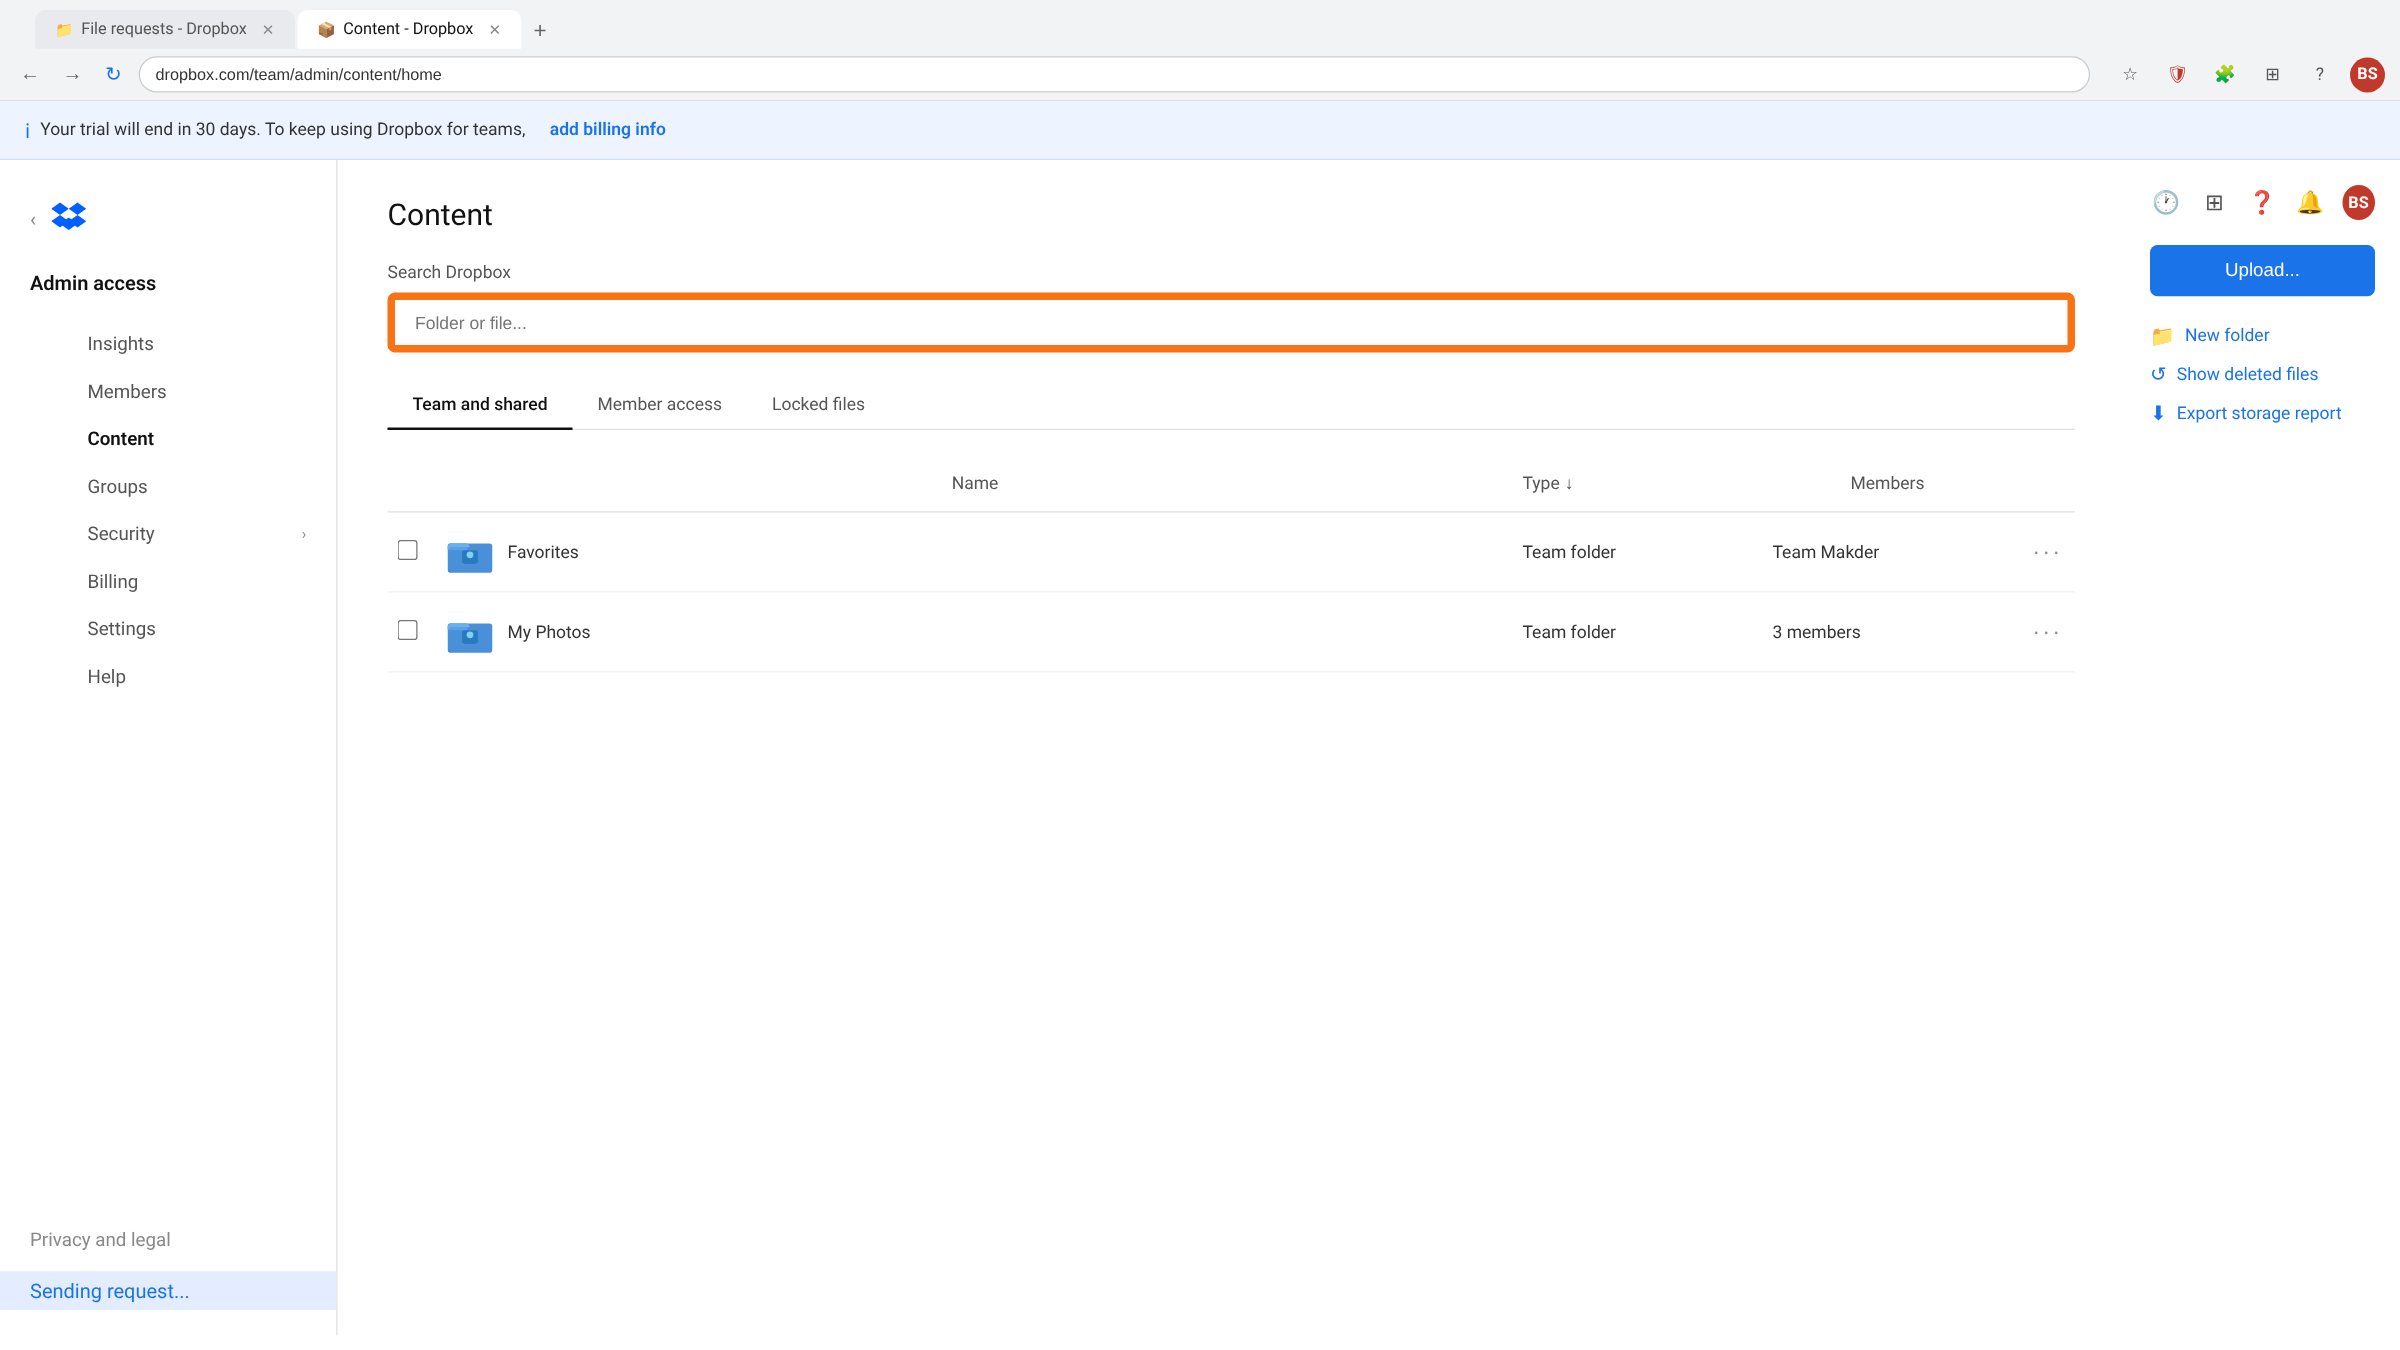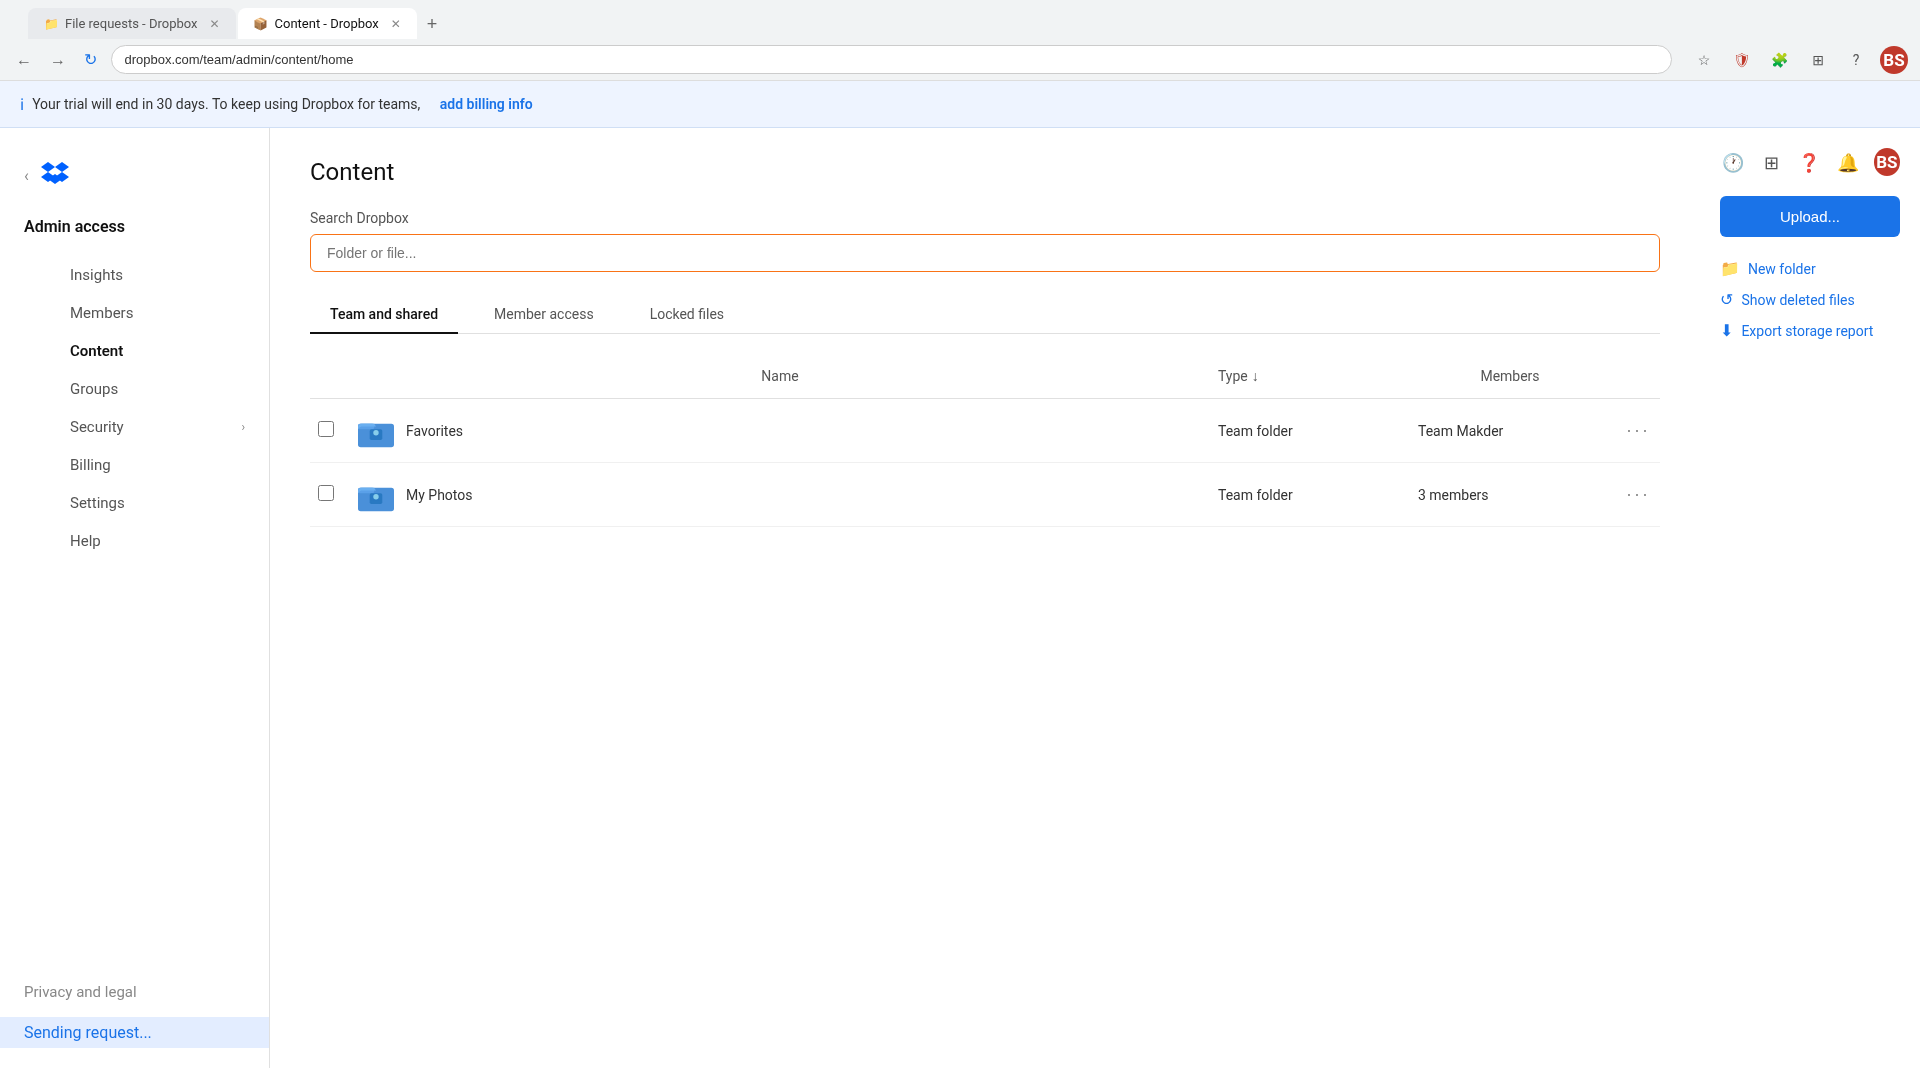--- a/index.html
+++ b/index.html
@@ -12,21 +12,21 @@
     .tabs-bar { display: flex; align-items: flex-end; padding: 0 8px; gap: 2px; }
     .tab { display: flex; align-items: center; gap: 6px; padding: 8px 16px; border-radius: 8px 8px 0 0; background: #e8eaed; font-size: 13px; color: #555; cursor: pointer; max-width: 220px; position: relative; }
     .tab.active { background: #fff; color: #111; }
     .tab-close { margin-left: 6px; color: #888; font-size: 12px; cursor: pointer; }
     .new-tab-btn { background: none; border: none; font-size: 18px; color: #666; cursor: pointer; padding: 4px 8px; }
     .address-bar { display: flex; align-items: center; padding: 6px 12px; gap: 10px; background: #f1f3f4; }
     .nav-btn { background: none; border: none; cursor: pointer; color: #666; font-size: 16px; padding: 4px; border-radius: 50%; }
     .address-input { flex: 1; padding: 6px 12px; border-radius: 20px; border: 1px solid #ccc; font-size: 13px; background: #fff; color: #333; }
     .toolbar-icons { display: flex; align-items: center; gap: 10px; margin-left: 8px; }
     .toolbar-icon { width: 28px; height: 28px; border-radius: 50%; display: flex; align-items: center; justify-content: center; cursor: pointer; font-size: 14px; color: #555; }
-    .avatar-icon { background: #c0392b; color: white; font-size: 17px; font-weight: bold; width: 28px; height: 28px; border-radius: 50%; display: flex; align-items: center; justify-content: center; }
+    .avatar-icon { background: #c0392b; color: white; font-size: 13px; font-weight: bold; width: 28px; height: 28px; border-radius: 50%; display: flex; align-items: center; justify-content: center; }
 
     
     .trial-banner { background: #eef4ff; padding: 12px 20px; display: flex; align-items: center; gap: 8px; font-size: 14px; color: #333; border-bottom: 1px solid #d0dff5; }
     .trial-banner-icon { color: #1a73e8; font-size: 16px; }
     .trial-link { color: #1a73e8; font-weight: 600; text-decoration: none; cursor: pointer; }
 
     
     .app-layout { display: flex; height: calc(1080px - 140px); }
 
     
@@ -44,24 +44,24 @@
     .sidebar-footer { padding: 16px 24px; color: #888; font-size: 15px; cursor: pointer; }
     .status-bar { padding: 6px 24px; background: #e3edff; font-size: 16px; color: #1a73e8; }
 
     
     .main-content { flex: 1; padding: 30px 40px; overflow-y: auto; position: relative; }
     .page-title { font-size: 24px; font-weight: 400; color: #111; margin-bottom: 24px; }
 
     
     .search-label { font-size: 14px; color: #555; margin-bottom: 8px; }
     .search-input-wrapper { position: relative; margin-bottom: 24px; }
-    .search-input { width: 100%; padding: 10px 16px; border: 1px solid #f97316; border-radius: 6px; font-size: 14px; color: #999; background: #fff; }
-
-    
-    .content-tabs { display: flex; gap: 16px; margin-bottom: 20px; border-bottom: 1px solid #e0e0e0; }
+    .search-input { width: 100%; padding: 10px 16px; border: 6px solid #f97316; border-radius: 6px; font-size: 14px; color: #999; background: #fff; }
+
+    
+    .content-tabs { display: flex; gap: 0; margin-bottom: 20px; border-bottom: 1px solid #e0e0e0; }
     .content-tab { padding: 10px 20px; font-size: 14px; color: #555; cursor: pointer; border-bottom: 2px solid transparent; margin-bottom: -1px; }
     .content-tab.active { color: #111; border-bottom-color: #111; font-weight: 500; }
 
     
     .notice-bar { font-size: 14px; color: #555; margin-bottom: 16px; padding: 8px 0; }
     .notice-link { color: #1a73e8; text-decoration: none; cursor: pointer; }
 
     
     .content-table { width: 100%; border-collapse: collapse; }
     .table-header { display: grid; grid-template-columns: 40px 1fr 200px 200px 50px; padding: 8px 0; border-bottom: 1px solid #e0e0e0; color: #555; font-size: 14px; align-items: center; }

